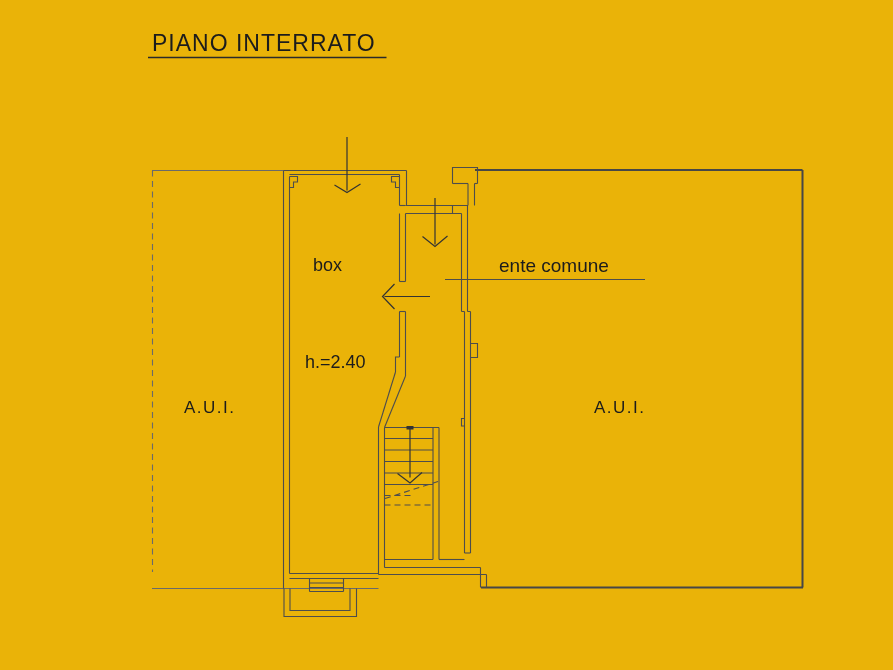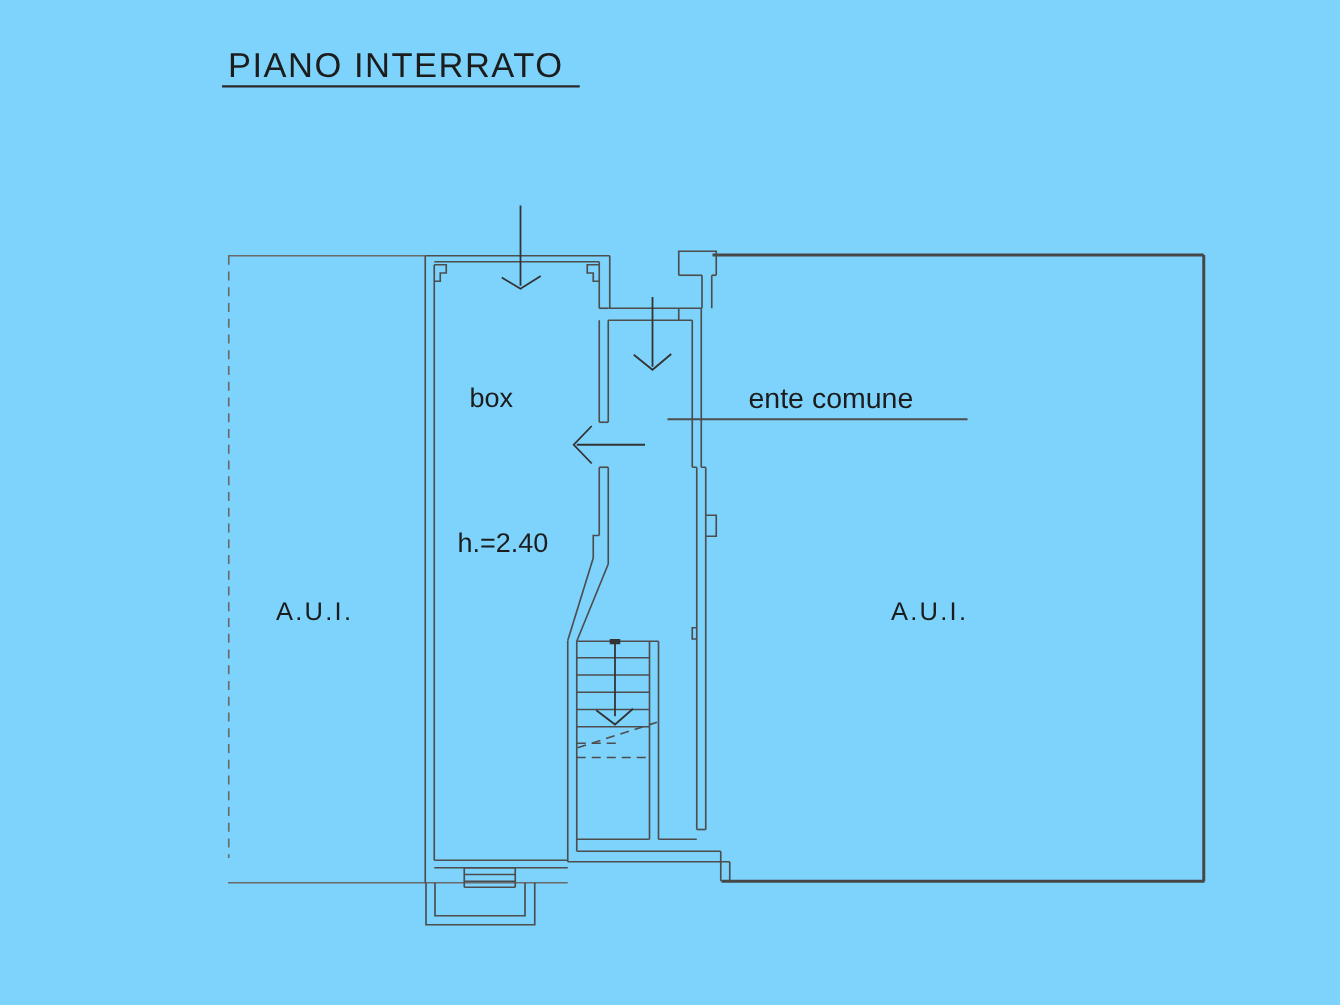--- a/index.html
+++ b/index.html
@@ -6,21 +6,21 @@
   html,body{
     margin:0;
     padding:0;
     background:#ffffff;
     font-family:"Liberation Sans", sans-serif;
   }
   .page{
     position:relative;
     width:893px;
     height:670px;
-    background:#7dd3fc;
+    background:#eab308;
     overflow:hidden;
   }
   svg{display:block;}
   text{
     font-family:"Liberation Sans", sans-serif;
     fill:#1c1c1c;
   }
   .t-title{font-size:23px;letter-spacing:1px;}
   .t-room{font-size:18px;}
   .t-ente{font-size:19px;}

